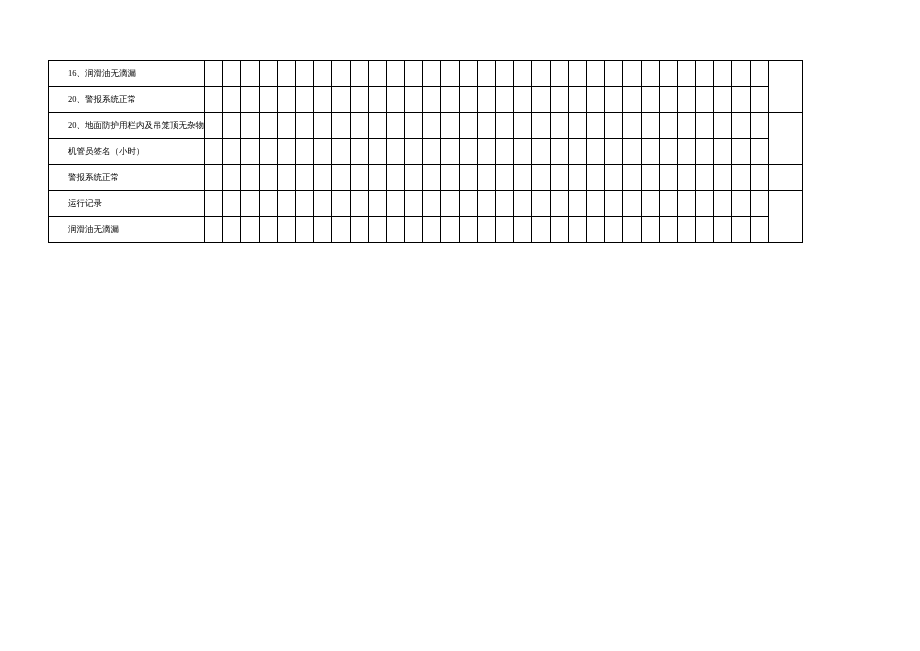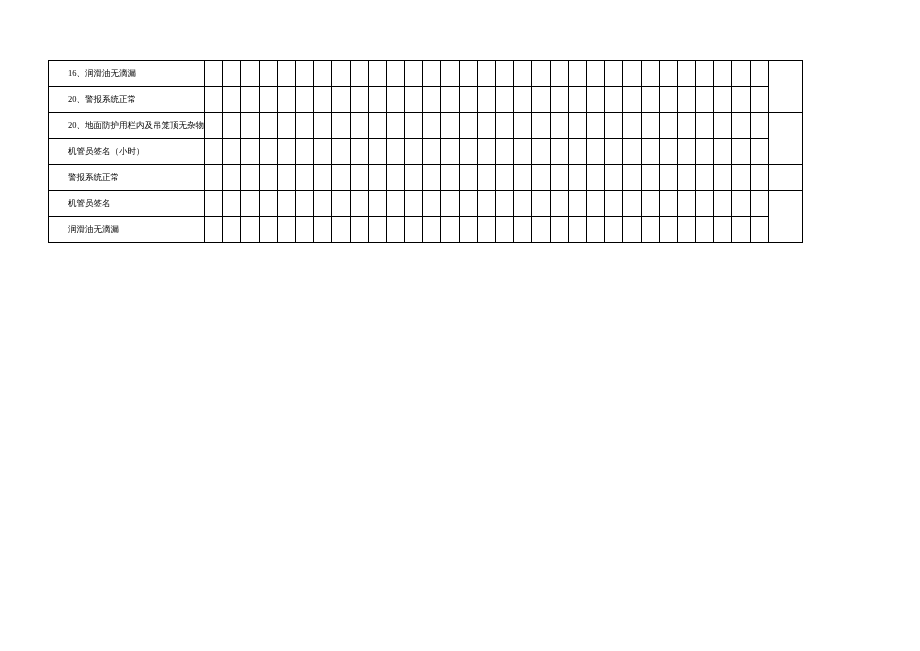--- a/index.html
+++ b/index.html
@@ -220,21 +220,21 @@
         <td class="narrow-cell"></td>
         <td class="narrow-cell"></td>
         <td class="narrow-cell"></td>
         <td class="narrow-cell"></td>
         <td class="narrow-cell"></td>
         <td class="narrow-cell"></td>
         <td class="narrow-cell"></td>
         <td class="extra-cell"></td>
       </tr>
       <tr>
-        <td class="label-cell">机管员签名</td>
+        <td class="label-cell">运行记录</td>
         <td class="narrow-cell"></td>
         <td class="narrow-cell"></td>
         <td class="narrow-cell"></td>
         <td class="narrow-cell"></td>
         <td class="narrow-cell"></td>
         <td class="narrow-cell"></td>
         <td class="narrow-cell"></td>
         <td class="narrow-cell"></td>
         <td class="narrow-cell"></td>
         <td class="narrow-cell"></td>

